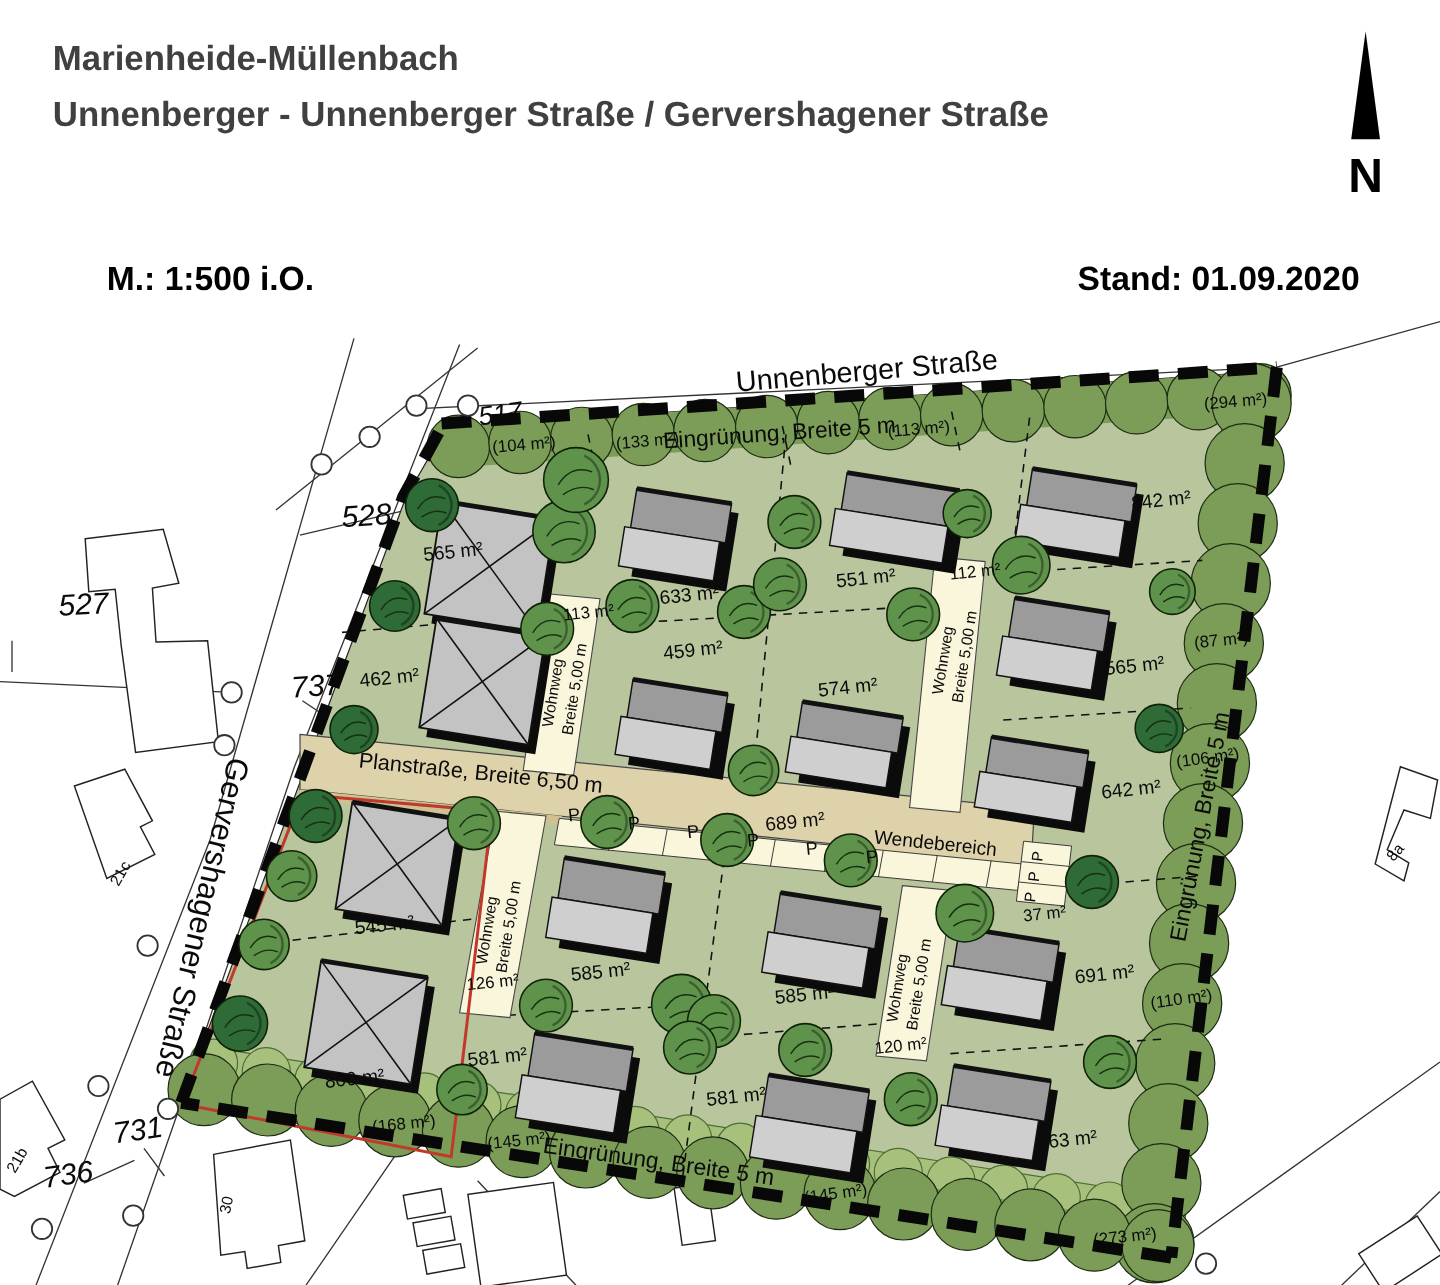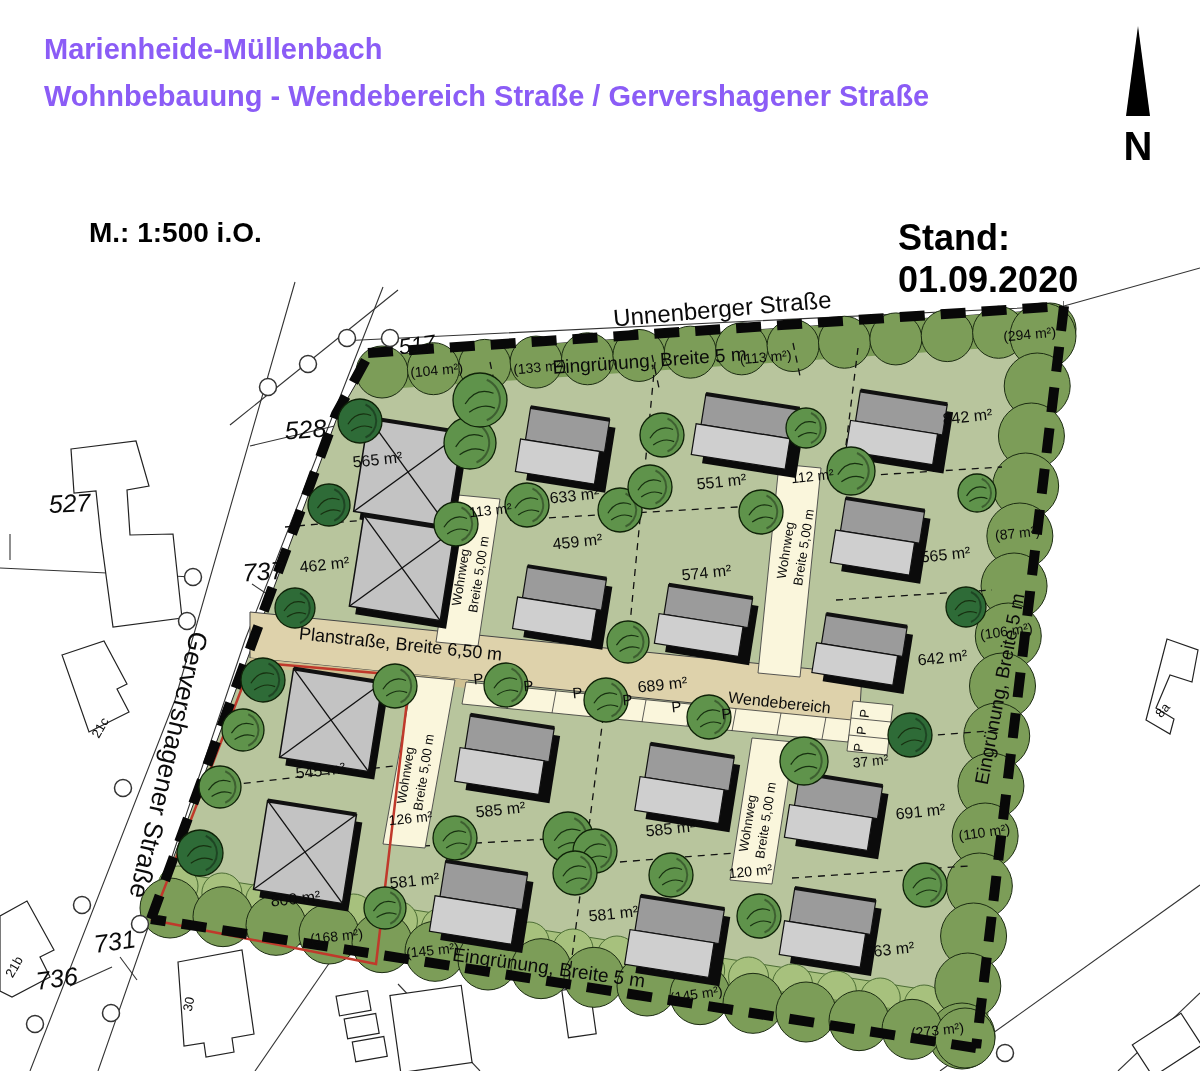--- a/index.html
+++ b/index.html
@@ -1,21 +1,21 @@
 <!DOCTYPE html>
 <html><head>
 <meta charset="utf-8">
 <style>
   html,body{margin:0;padding:0;background:#fff;}
   .sheet{position:relative;width:1200px;height:1071px;background:#ffffff;
          font-family:"Liberation Sans",sans-serif;overflow:hidden;}
   .titleblock{position:absolute;left:44px;top:26px;}
-  .titleblock div{font-size:29px;font-weight:bold;color:#8b5cf6;line-height:47px;white-space:nowrap;}
+  .titleblock div{font-size:29px;font-weight:bold;color:#404040;line-height:47px;white-space:nowrap;}
   .scale{position:absolute;left:44px;top:217px;font-size:28px;font-weight:bold;color:#000;margin-left:45px;}
-  .stand{position:absolute;left:898px;top:217px;font-size:36px;font-weight:bold;color:#000;}
+  .stand{position:absolute;left:898px;top:217px;font-size:28px;font-weight:bold;color:#000;}
   .north{position:absolute;left:1114px;top:24px;width:48px;text-align:center;}
   .north .nlabel{font-size:40px;font-weight:bold;color:#000;line-height:40px;margin-top:2px;}
   #map{position:absolute;left:0;top:0;}
   #map text{font-family:"Liberation Sans",sans-serif;fill:#0a0a0a;}
 </style>
 </head>
 <body>
 
 <div class="sheet">
 
@@ -552,21 +552,21 @@
         <text transform="translate(677 712) rotate(-6)" font-size="15" text-anchor="middle">P</text>
         <text transform="translate(727 719) rotate(-6)" font-size="15" text-anchor="middle">P</text>
         <text transform="translate(869 714) rotate(-84)" font-size="13" text-anchor="middle">P</text>
         <text transform="translate(866 731) rotate(-84)" font-size="13" text-anchor="middle">P</text>
         <text transform="translate(863 748) rotate(-84)" font-size="13" text-anchor="middle">P</text>
       </g>
   </svg>
 
   <div class="titleblock">
     <div>Marienheide-Müllenbach</div>
-    <div>Wohnbebauung - Wendebereich Straße / Gervershagener Straße</div>
+    <div>Unnenberger - Unnenberger Straße / Gervershagener Straße</div>
   </div>
   <div class="scale">M.: 1:500 i.O.</div>
   <div class="stand">Stand: 01.09.2020</div>
   <div class="north">
     <svg width="48" height="96" viewBox="0 0 48 96">
       <polygon points="24,2 12,92 36,92" fill="#000"></polygon>
     </svg>
     <div class="nlabel">N</div>
   </div>
 </div>

